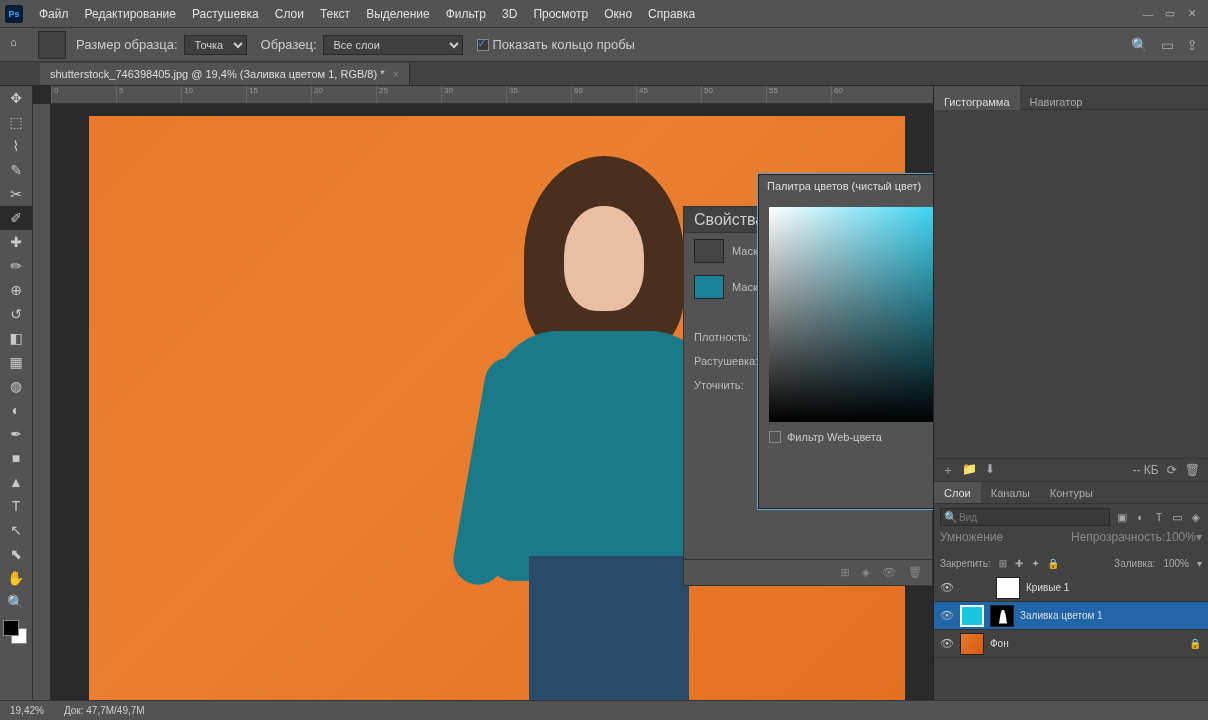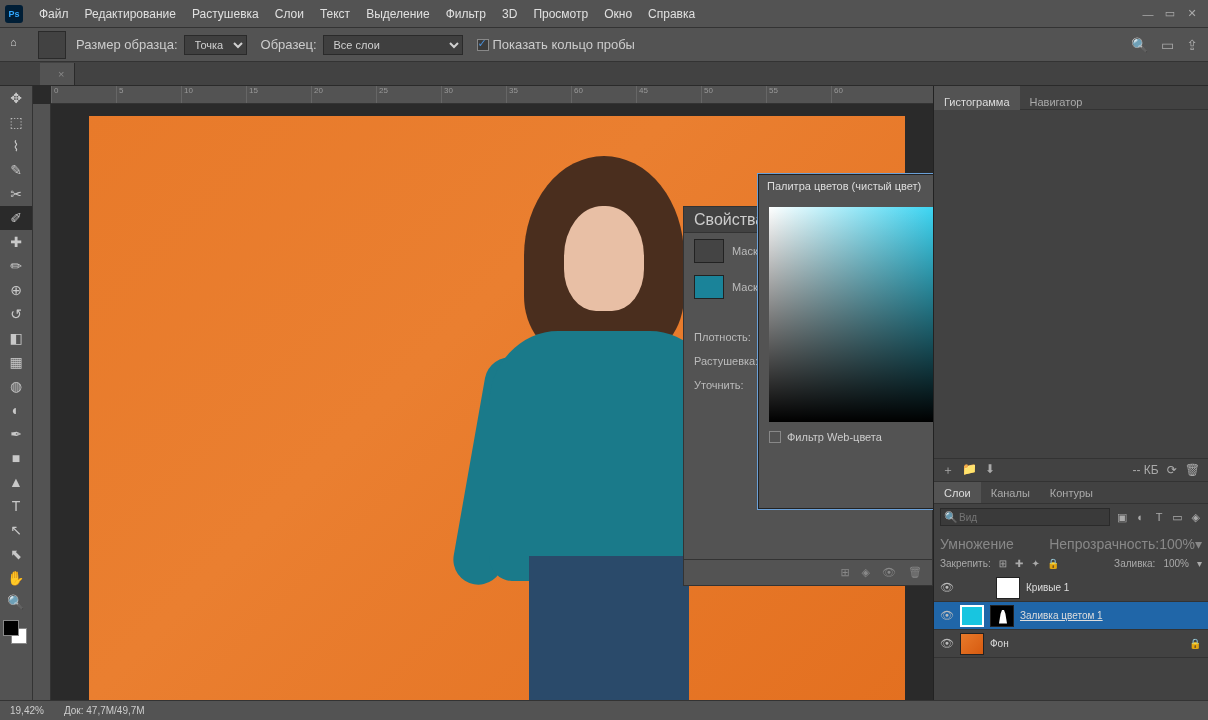--- a/index.html
+++ b/index.html
@@ -60,21 +60,21 @@
 .rpanel .hist{height:348px;background:#424242}
 .rpanel .irow{height:24px;display:flex;align-items:center;justify-content:flex-end;gap:8px;padding:0 8px;color:#aaa;font-size:12px;border-top:1px solid #333;border-bottom:1px solid #333}
 .rpanel .irow .l{margin-right:auto;display:flex;gap:8px}
 .rpanel .layers-tabs{height:22px;display:flex;border-bottom:1px solid #333}
 .rpanel .layers-tabs .tb{padding:0 10px;display:flex;align-items:center;font-size:11px;color:#aaa}
 .rpanel .layers-tabs .tb.a{color:#ddd;background:#535353}
 .rpanel .filter{height:26px;display:flex;align-items:center;padding:0 6px;gap:6px}
 .rpanel .filter input{flex:1;height:18px;background:#3a3a3a;border:1px solid #2a2a2a;color:#888;padding:0 18px;font-size:10px}
 .rpanel .filter .srch{position:absolute;margin-left:4px;color:#888;font-size:11px}
 .rpanel .filter .ic{width:16px;color:#aaa;font-size:11px;text-align:center}
-.rpanel .bl{height:22px;display:flex;align-items:flex-end;padding:0 6px;font-size:14px;color:#888}
+.rpanel .bl{height:22px;display:flex;align-items:flex-start;padding:0 6px;font-size:12px;color:#888}
 .rpanel .bl .r{margin-left:auto}
 .rpanel .lock{height:22px;display:flex;align-items:center;padding:0 6px;gap:8px;font-size:10px;color:#aaa}
 .rpanel .layer{height:28px;display:flex;align-items:center;padding:0 6px;gap:6px;border-bottom:1px solid #333}
 .rpanel .layer.sel{background:#2066a8}
 .rpanel .layer .eye{width:14px;color:#bbb}
 .rpanel .layer .th{width:24px;height:22px;border:1px solid #222;background:#888}
 .rpanel .layer .th.curves{background:#fff}
 .rpanel .layer .th.fill{background:#18c5e0}
 .rpanel .layer .th.mask{background:#000;position:relative}
 .rpanel .layer .th.mask::after{content:"";position:absolute;inset:4px 6px 2px 8px;background:#fff;clip-path:polygon(40% 0,60% 0,80% 30%,100% 100%,0 100%,20% 30%)}
@@ -117,20 +117,21 @@
   <span class="lbl">Показать кольцо пробы</span>
   <div class="right">
     <span>🔍</span>
     <span>▭</span>
     <span>⇪</span>
   </div>
 </div>
 
 <div class="tabbar">
   <div class="doctab">
+    <span>shutterstock_746398405.jpg @ 19,4% (Заливка цветом 1, RGB/8) *</span>
     <span class="x">×</span>
   </div>
 </div>
 
 <div class="main">
 
   <div class="tools">
     <div class="t">✥</div>
     <div class="t">⬚</div>
     <div class="t">⌇</div>
@@ -284,21 +285,21 @@
     <div class="layer">
       <span class="eye">👁</span>
       <span style="width:30px"></span>
       <span class="th curves"></span>
       <span class="nm">Кривые 1</span>
     </div>
     <div class="layer sel">
       <span class="eye">👁</span>
       <span class="th fill" style="border:2px solid #fff"></span>
       <span class="th mask"></span>
-      <span class="nm" style="text-decoration:underline">Заливка цветом 1</span>
+      <span class="nm" style="">Заливка цветом 1</span>
     </div>
     <div class="layer">
       <span class="eye">👁</span>
       <span class="th photo"></span>
       <span class="nm">Фон</span>
       <span class="lk">🔒</span>
     </div>
   </div>
 </div>
 

